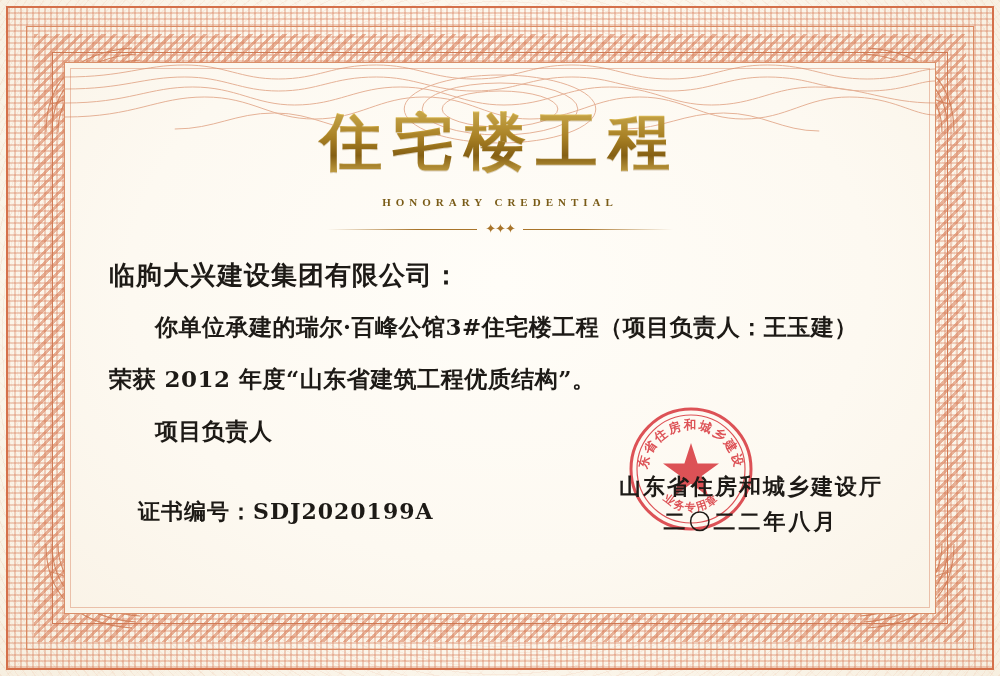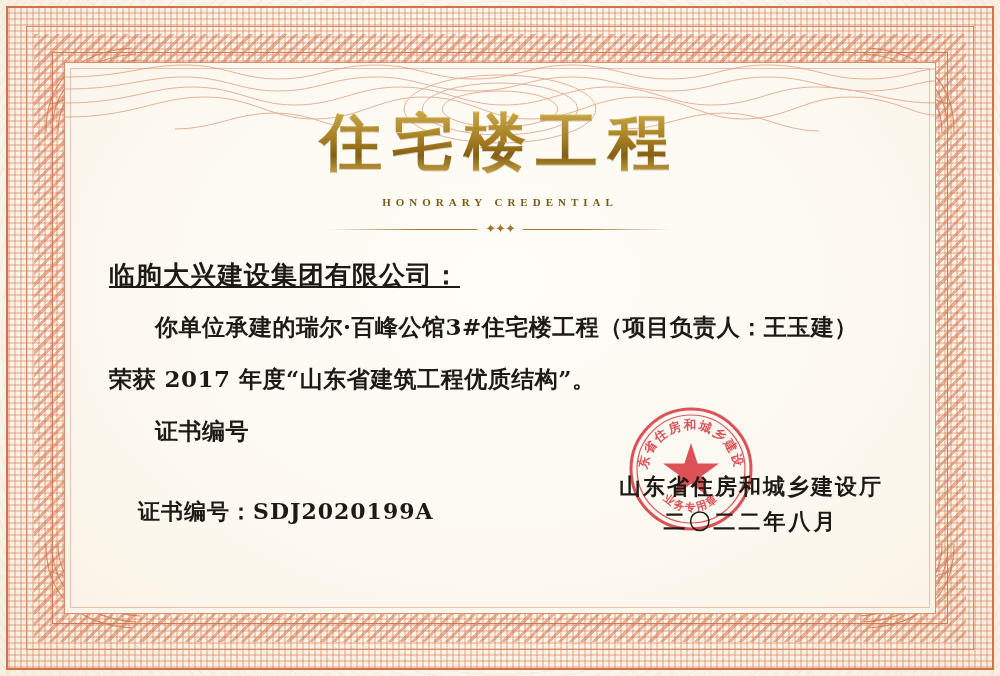--- a/index.html
+++ b/index.html
@@ -180,21 +180,20 @@
   }
   .line {
     font-size: 23px;
     line-height: 52px;
     white-space: nowrap;
   }
   .line.addressee {
     font-size: 26px;
     font-weight: bold;
     letter-spacing: 1px;
-    text-decoration: underline;
   }
   .line.indent { text-indent: 46px; }
   .line.para {
     font-size: 23px;
     font-weight: bold;
     letter-spacing: .5px;
   }
 
   
   .sign-block {
@@ -337,22 +336,22 @@
 
       <div class="divider">
         <span class="line"></span>
         <span class="knot">✦✦✦</span>
         <span class="line right"></span>
       </div>
 
       <div class="body-text">
         <div class="line addressee">临朐大兴建设集团有限公司：</div>
         <div class="line indent para">你单位承建的瑞尔·百峰公馆3#住宅楼工程（项目负责人：王玉建）</div>
-        <div class="line para">荣获 2017 年度“山东省建筑工程优质结构”。</div>
-        <div class="line indent para">证书编号</div>
+        <div class="line para">荣获 2012 年度“山东省建筑工程优质结构”。</div>
+        <div class="line indent para">项目负责人</div>
       </div>
 
       <div class="seal">
         <svg viewBox="0 0 132 132" xmlns="http://www.w3.org/2000/svg">
           <g fill="none" stroke="#d4232b" stroke-width="3">
             <circle cx="66" cy="66" r="60"></circle>
             <circle cx="66" cy="66" r="54" stroke-width="1.2"></circle>
           </g>
           <path d="M66 40 l6.6 20.4 21.4 0 -17.3 12.6 6.6 20.4 -17.3-12.6 -17.3 12.6 6.6-20.4 -17.3-12.6 21.4 0 z" fill="#d4232b"></path>
           <path id="sealTop" d="M 22 70 A 44 44 0 0 1 110 70" fill="none"></path>

